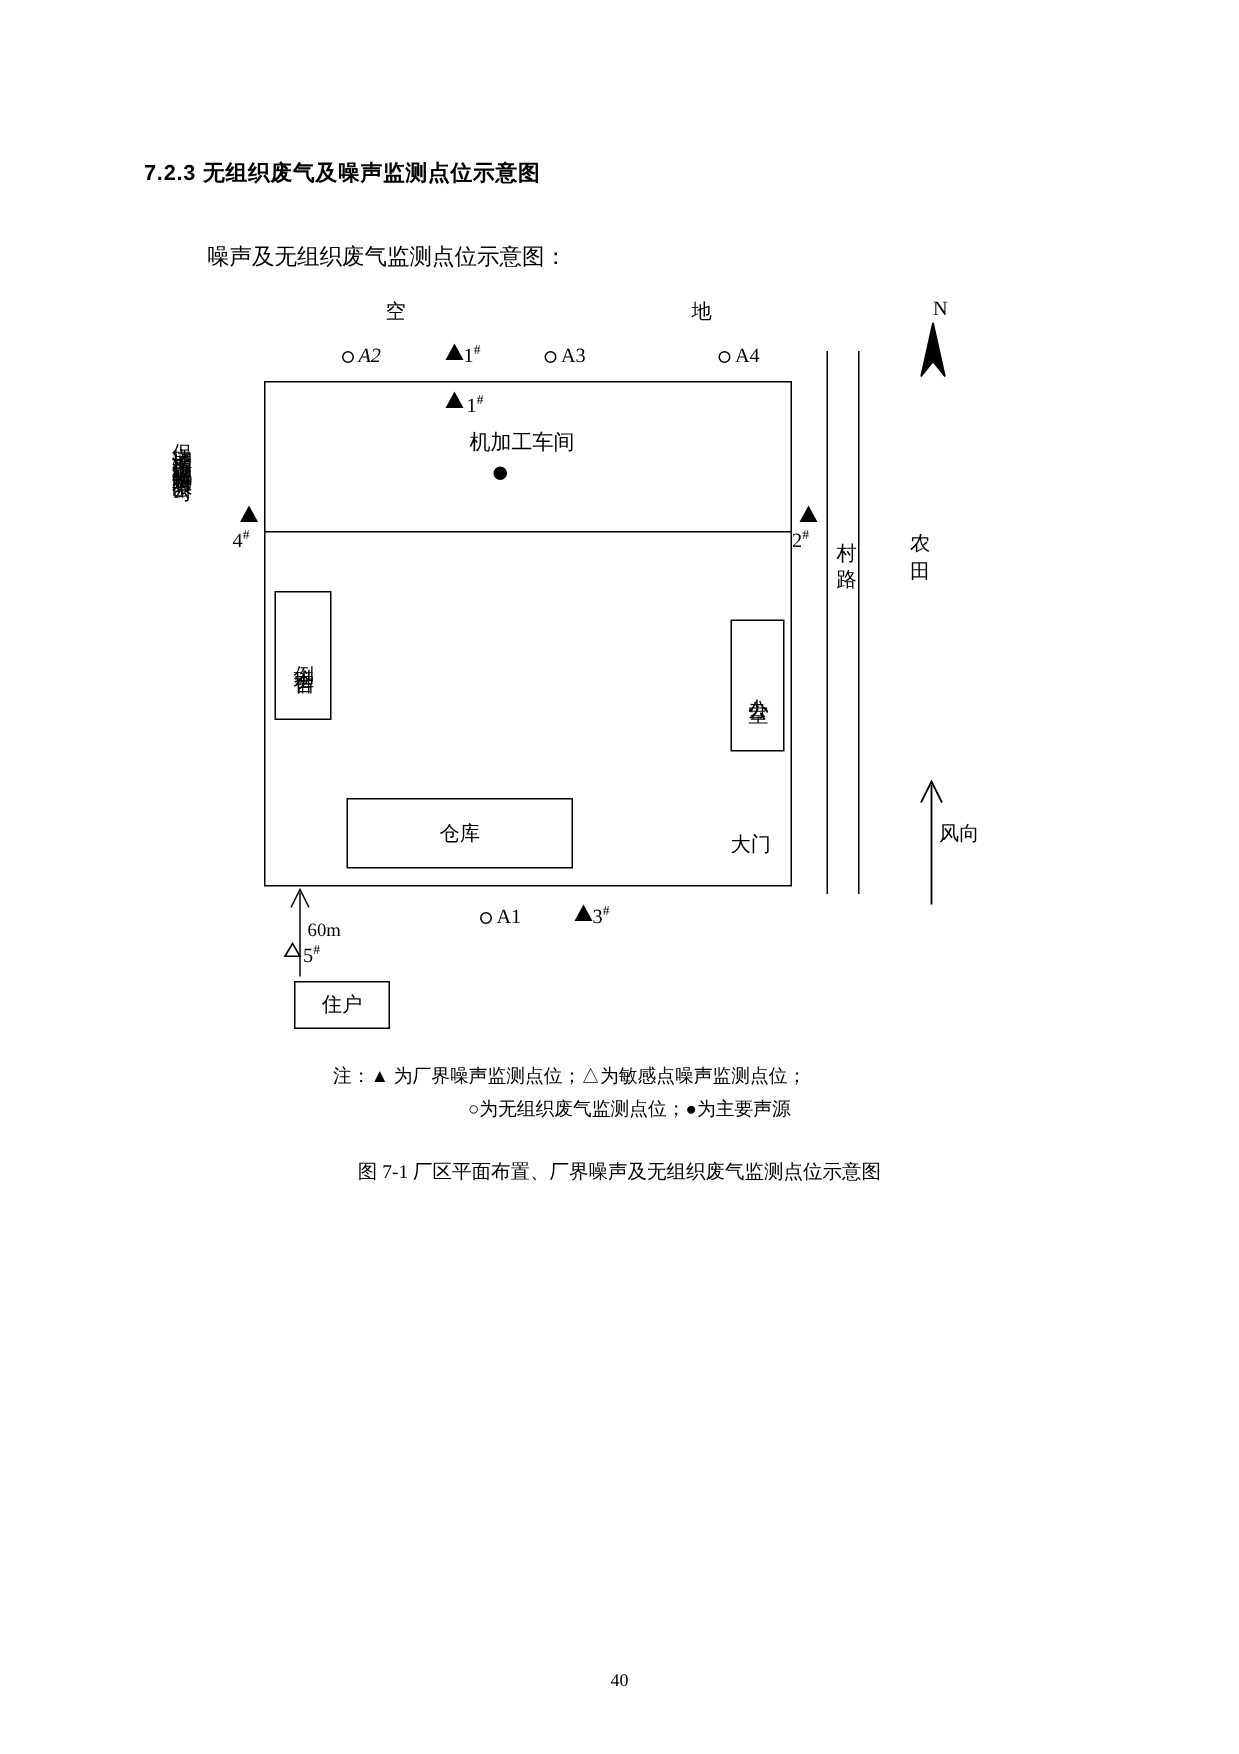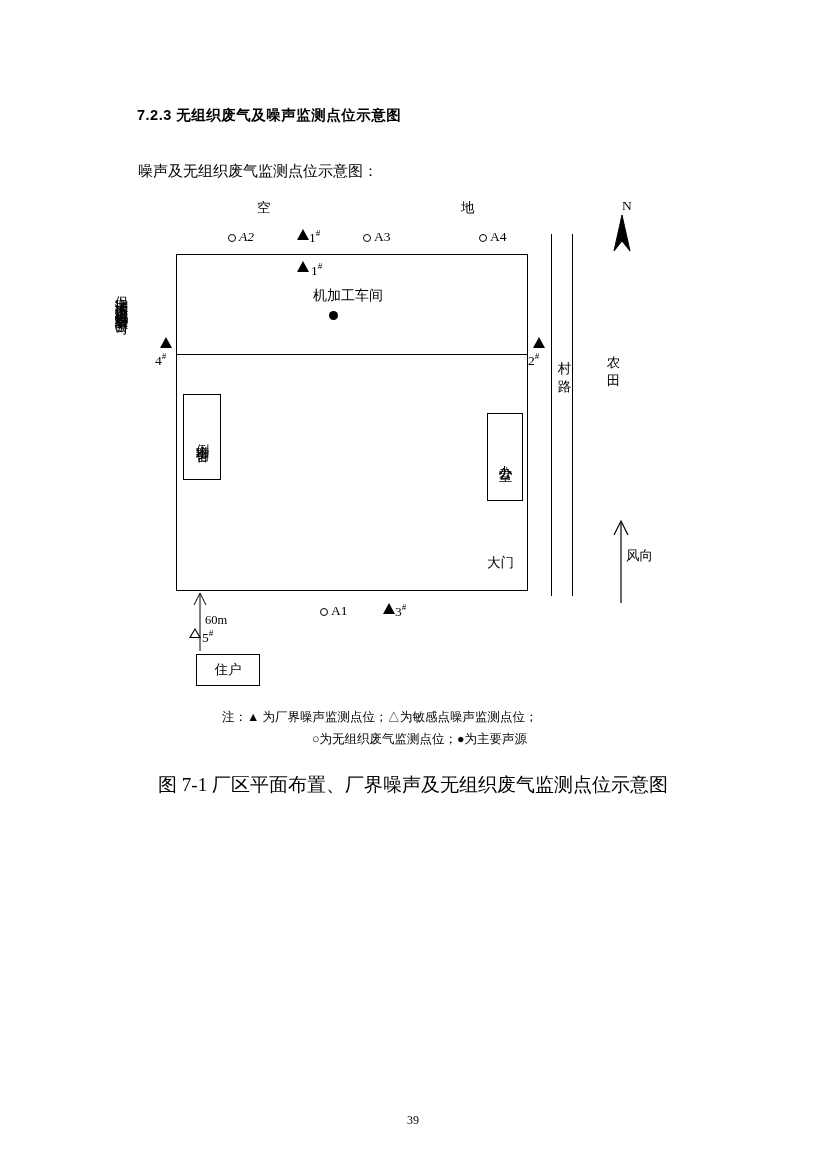--- a/index.html
+++ b/index.html
@@ -23,21 +23,20 @@
   }
   .heading {
     position: absolute;
     left: 96px;
     top: 106px;
     font-family: "Liberation Sans", sans-serif;
     font-weight: bold;
     font-size: 14.5px;
     letter-spacing: 0.5px;
     white-space: nowrap;
-    margin-left: 41px;
   }
   .intro {
     position: absolute;
     left: 138px;
     top: 162px;
     font-size: 15px;
     white-space: nowrap;
   }
   .figure {
     position: absolute;
@@ -45,21 +44,21 @@
     top: 185px;
     width: 826px;
     height: 520px;
   }
   .fig-caption {
     position: absolute;
     left: 0;
     top: 772px;
     width: 826px;
     text-align: center;
-    font-size: 19px;
+    font-size: 13px;
   }
   .note {
     position: absolute;
     font-size: 12.5px;
     white-space: nowrap;
   }
   .note-line1 { left: 222px; top: 709px; }
   .note-line2 { left: 268px; top: 731px; margin-left: 44px; }
   .page-number {
     position: absolute;
@@ -227,20 +226,23 @@
     <div class="lbl" style="left:626px; top:363px;">风向</div>
 
     <div class="boxlabel-v" style="left:183px; top:209px; width:38px; height:86px;">
       <span>倒班宿舍</span>
     </div>
 
     <div class="boxlabel-v" style="left:487px; top:228px; width:36px; height:88px;">
       <span>办公室</span>
     </div>
 
+    <div class="boxlabel" style="left:231px; top:347px; width:151px; height:47px;">
+      <span>仓库</span>
+    </div>
 
     <div class="lbl" style="left:487px; top:370px;">大门</div>
 
     <div class="circ" style="left:320px; top:423px;"></div>
     <div class="lbl" style="left:331px; top:418px;">A1</div>
 
     <div class="tri" style="left:383px; top:418px;"></div>
     <div class="lbl" style="left:395px; top:417px;"><span>3</span><span class="sup">#</span></div>
 
     <svg style="position:absolute; left:185px; top:404px;" width="30" height="64">
@@ -258,15 +260,15 @@
 
     <div class="lbl-v" style="left:112px; top:100px; height:320px; font-size:13.5px;">保定润博输送机械制造有限公司</div>
 
   </div>
 
   <div class="note note-line1">注：▲ 为厂界噪声监测点位；△为敏感点噪声监测点位；</div>
   <div class="note note-line2">○为无组织废气监测点位；●为主要声源</div>
 
   <div class="fig-caption">图 7-1  厂区平面布置、厂界噪声及无组织废气监测点位示意图</div>
 
-  <div class="page-number">39</div>
+  <div class="page-number">40</div>
 
 </div>
 
 </body></html>

